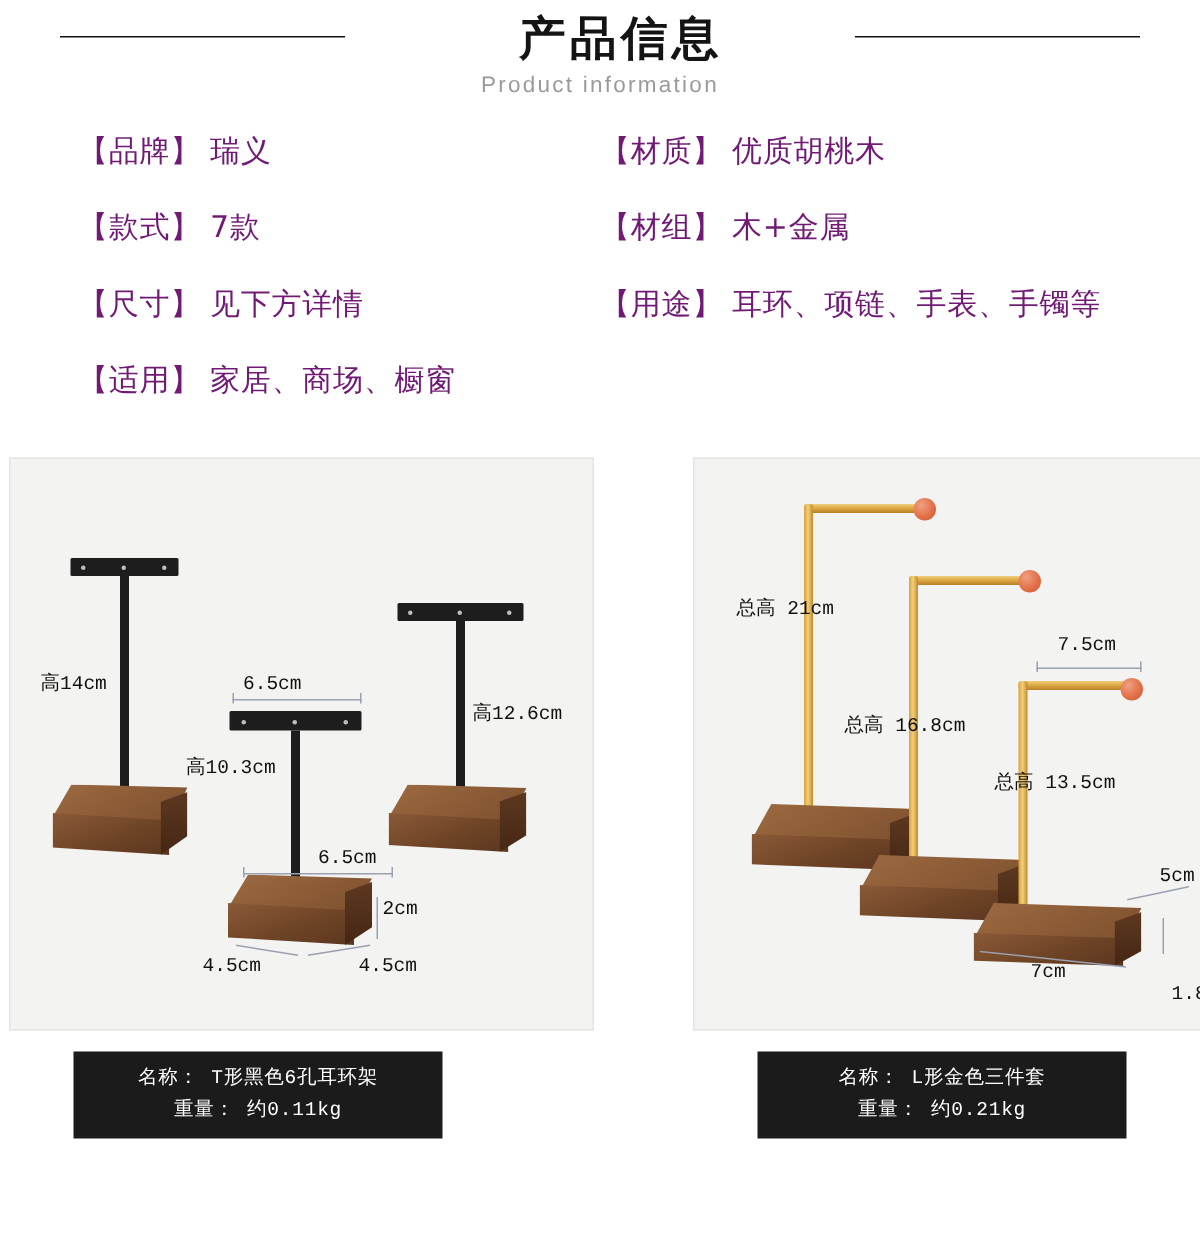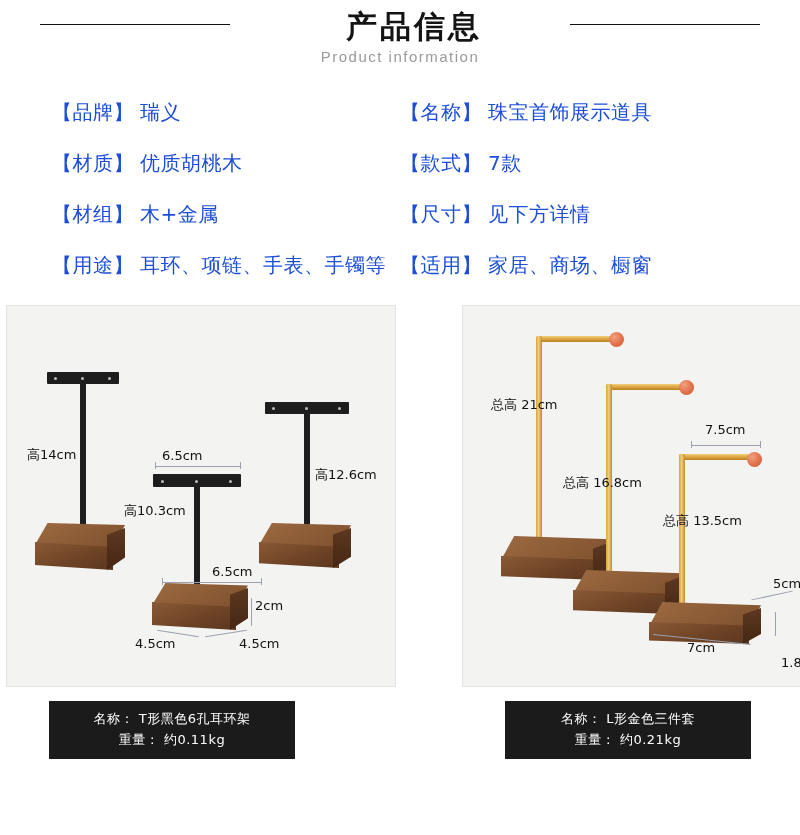--- a/index.html
+++ b/index.html
@@ -53,44 +53,45 @@
     margin-top: 22px;
     display: grid;
     grid-template-columns: 348px 1fr;
     row-gap: 0px;
     padding-left: 52px;
     padding-right: 18px;
   }
   .spec-row {
     height: 51px;
     display: flex;
-    align-items: center;
+    align-items: flex-start;
     font-size: 20px;
     letter-spacing: 0.5px;
-    color: #1d4ed8;
+    color: #701a75;
   }
   .spec-key {
     white-space: nowrap;
     font-weight: 500;
   }
   .spec-val {
     margin-left: 6px;
     white-space: nowrap;
   }
 
   
   .panels {
     margin-top: 14px;
     display: flex;
     justify-content: space-between;
     padding: 0 6px;
   }
   .panel {
     width: 332px;
     position: relative;
+    font-family: Liberation Mono, monospace;
   }
   .panel-image {
     width: 388px;
     height: 380px;
     background: #f3f3f1;
     border: 1px solid #e3e3e1;
     position: relative;
     overflow: hidden;
   }
 
@@ -188,24 +189,20 @@
   <div class="header-title">产品信息</div>
   <div class="header-sub">Product information</div>
 </div>
 
 <div class="specs">
   <div class="spec-row">
     <span class="spec-key">【品牌】</span>
     <span class="spec-val">瑞义</span>
   </div>
   <div class="spec-row">
-    <span class="spec-key">【名称】</span>
-    <span class="spec-val">珠宝首饰展示道具</span>
-  </div>
-  <div class="spec-row">
     <span class="spec-key">【材质】</span>
     <span class="spec-val">优质胡桃木</span>
   </div>
   <div class="spec-row">
     <span class="spec-key">【款式】</span>
     <span class="spec-val">7款</span>
   </div>
   <div class="spec-row">
     <span class="spec-key">【材组】</span>
     <span class="spec-val">木+金属</span>

